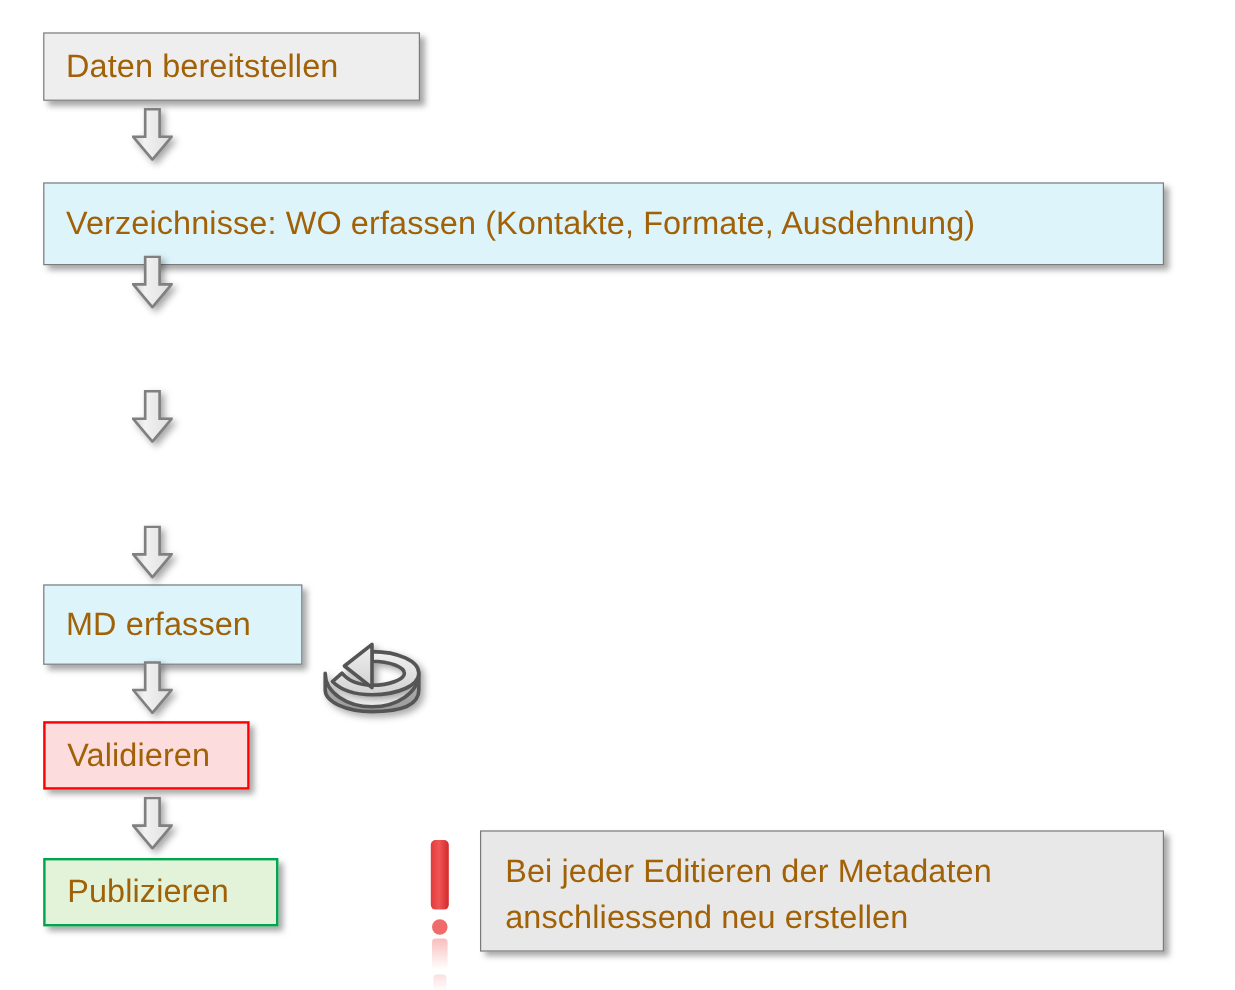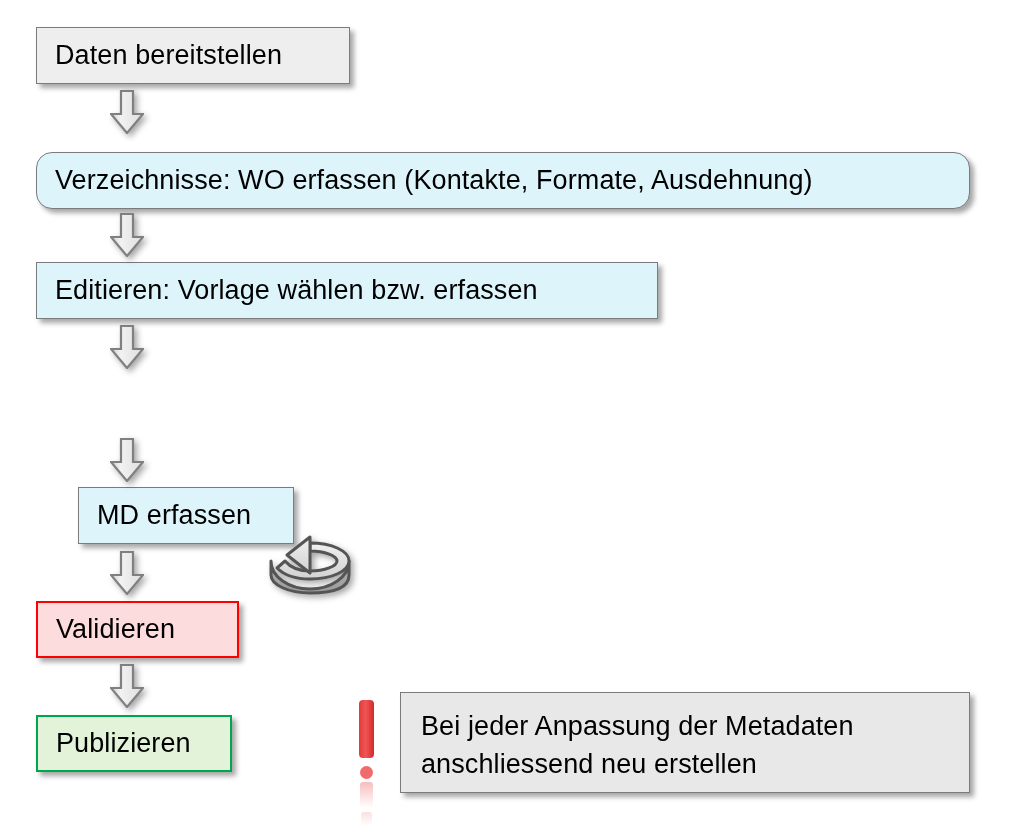--- a/index.html
+++ b/index.html
@@ -20,21 +20,21 @@
 
   
   .box {
     position: absolute;
     box-sizing: border-box;
     display: flex;
     align-items: center;
     border: 1px solid #7f7f7f;
     font-size: 27px;
     line-height: 1;
-    color: #000000;
+    color: #a16207;
     padding-left: 18px;
     letter-spacing: .1px;
     box-shadow: 4px 4px 5px rgba(0,0,0,0.35);
     white-space: nowrap;
   }
   .box.grey   { background: #eeeeee; border-color: #7b7b7b; }
   .box.cyan   { background: #ddf4fb; border-color: #7b7b7b; }
   .box.red    { background: #fcdcdc; border-color: #ff0000; border-width: 2px; }
   .box.green  { background: #e2f3d9; border-color: #00a550; border-width: 2px; }
   .box.note   { background: #e8e8e8; border-color: #7b7b7b; white-space: normal;
@@ -91,34 +91,31 @@
 </style>
 </head>
 <body>
 
 <div id="canvas">
 
   <div class="box grey" style="left:36px; top:27px; width:314px; height:57px;">
     <span>Daten bereitstellen</span>
   </div>
 
-  <div class="box cyan" style="left:36px; top:152px; width:934px; height:57px;border-radius:16px;">
+  <div class="box cyan" style="left:36px; top:152px; width:934px; height:69px;">
     <span>Verzeichnisse: WO erfassen (Kontakte, Formate, Ausdehnung)</span>
   </div>
 
-  <div class="box cyan" style="left:36px; top:262px; width:622px; height:57px;">
-    <span>Editieren: Vorlage wählen bzw. erfassen</span>
-  </div>
-
-
-  <div class="box cyan" style="left:36px; top:487px; width:216px; height:57px;margin-left:42px;">
+
+
+  <div class="box cyan" style="left:36px; top:487px; width:216px; height:67px;">
     <span>MD erfassen</span>
   </div>
 
-  <div class="box red" style="left:36px; top:601px; width:203px; height:57px;text-align:center;">
+  <div class="box red" style="left:36px; top:601px; width:172px; height:57px;text-align:center;">
     <span>Validieren</span>
   </div>
 
   <div class="box green" style="left:36px; top:715px; width:196px; height:57px;">
     <span>Publizieren</span>
   </div>
 
   <div class="arrow-down" style="left:110px; top:90px;">
     <svg viewBox="0 0 34 44" preserveAspectRatio="none">
       <defs>
@@ -197,17 +194,17 @@
   </div>
 
   <div class="excl" style="left:359px; top:700px; width:16px; height:128px;">
     <div class="bar"></div>
     <div class="dot"></div>
     <div class="refl-bar"></div>
     <div class="refl-dot"></div>
   </div>
 
   <div class="box note" style="left:400px; top:692px; width:570px; height:101px;">
-    <div>Bei jeder Anpassung der Metadaten</div>
+    <div>Bei jeder Editieren der Metadaten</div>
     <div>anschliessend neu erstellen</div>
   </div>
 
 </div>
 
 </body></html>

